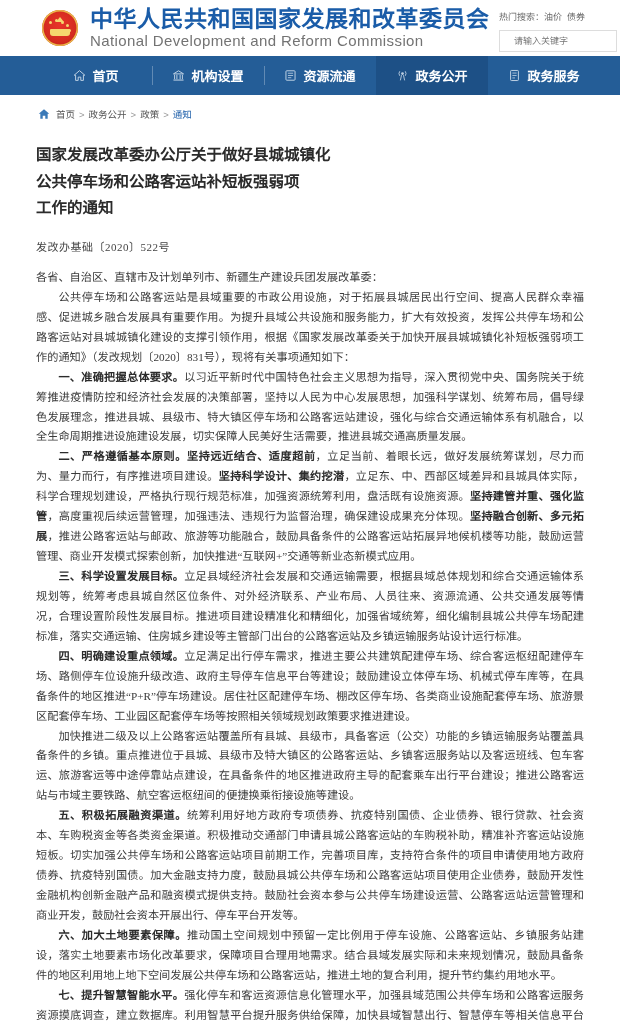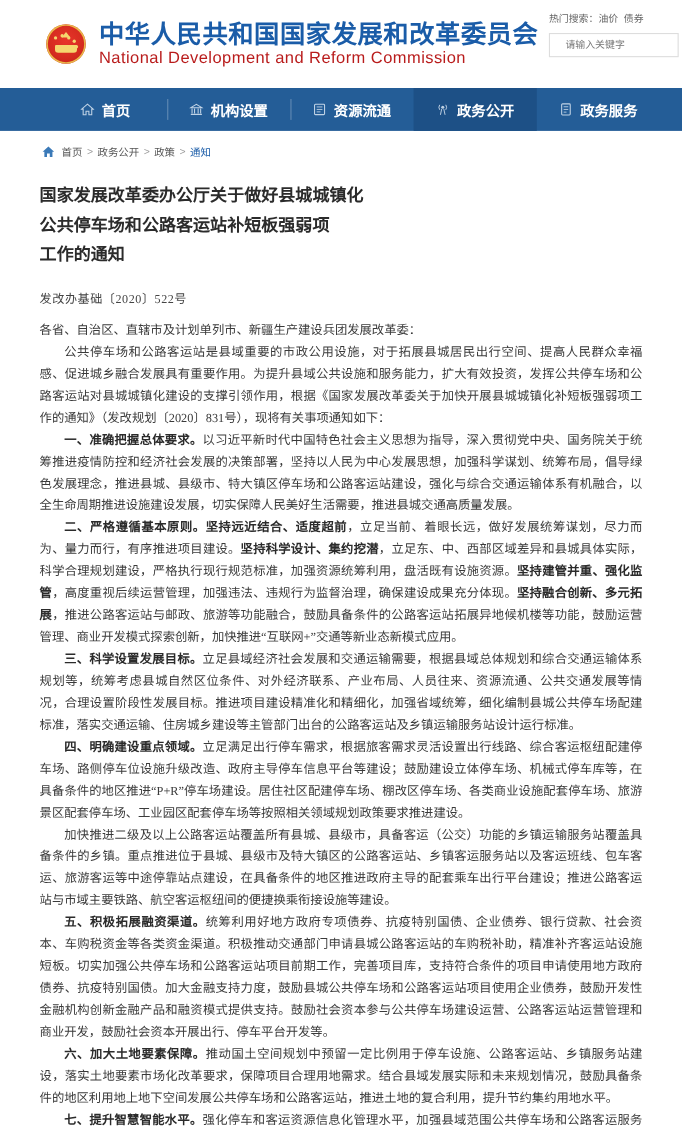--- a/index.html
+++ b/index.html
@@ -8,21 +8,21 @@
     width: 620px;
     background: #ffffff;
     font-family: "Liberation Sans", "DejaVu Sans", sans-serif;
     color: #333;
   }
   body { width: 620px; overflow-x: hidden; }
 
   
   .site-header {
     position: relative;
-    height: 80px;
+    height: 56px;
     background: #ffffff;
     display: flex;
   }
   .brand {
     display: flex;
     align-items: center;
     margin-left: 42px;
     gap: 12px;
   }
   .emblem {
@@ -67,21 +67,21 @@
   .brand-text { line-height: 1.05; }
   .brand-cn {
     font-size: 23px;
     font-weight: bold;
     color: #1a5ca8;
     letter-spacing: 0.5px;
     white-space: nowrap;
   }
   .brand-en {
     font-size: 15px;
-    color: #b91c1c;
+    color: #737373;
     letter-spacing: 0.4px;
     white-space: nowrap;
     margin-top: 2px;
   }
 
   .header-search {
     position: absolute;
     right: 15px;
     top: 10px;
     width: 130px;
@@ -316,20 +316,20 @@
   </h1>
 
   <div class="doc-number">发改办基础〔2020〕522号</div>
 
   <div class="doc-body" id="doc-body">
       <p class=""><span>各省、自治区、直辖市及计划单列市、新疆生产建设兵团发展改革委：</span></p>
       <p class="indent"><span>公共停车场和公路客运站是县域重要的市政公用设施，对于拓展县城居民出行空间、提高人民群众幸福感、促进城乡融合发展具有重要作用。为提升县域公共设施和服务能力，扩大有效投资，发挥公共停车场和公路客运站对县城城镇化建设的支撑引领作用，根据《国家发展改革委关于加快开展县城城镇化补短板强弱项工作的通知》（发改规划〔2020〕831号），现将有关事项通知如下：</span></p>
       <p class="indent"><b>一、准确把握总体要求。</b><span>以习近平新时代中国特色社会主义思想为指导，深入贯彻党中央、国务院关于统筹推进疫情防控和经济社会发展的决策部署，坚持以人民为中心发展思想，加强科学谋划、统筹布局，倡导绿色发展理念，推进县城、县级市、特大镇区停车场和公路客运站建设，强化与综合交通运输体系有机融合，以全生命周期推进设施建设发展，切实保障人民美好生活需要，推进县城交通高质量发展。</span></p>
       <p class="indent"><b>二、严格遵循基本原则。</b><b>坚持远近结合、适度超前</b><span>，立足当前、着眼长远，做好发展统筹谋划，尽力而为、量力而行，有序推进项目建设。</span><b>坚持科学设计、集约挖潜</b><span>，立足东、中、西部区域差异和县城具体实际，科学合理规划建设，严格执行现行规范标准，加强资源统筹利用，盘活既有设施资源。</span><b>坚持建管并重、强化监管</b><span>，高度重视后续运营管理，加强违法、违规行为监督治理，确保建设成果充分体现。</span><b>坚持融合创新、多元拓展</b><span>，推进公路客运站与邮政、旅游等功能融合，鼓励具备条件的公路客运站拓展异地候机楼等功能，鼓励运营管理、商业开发模式探索创新，加快推进“互联网+”交通等新业态新模式应用。</span></p>
       <p class="indent"><b>三、科学设置发展目标。</b><span>立足县域经济社会发展和交通运输需要，根据县域总体规划和综合交通运输体系规划等，统筹考虑县城自然区位条件、对外经济联系、产业布局、人员往来、资源流通、公共交通发展等情况，合理设置阶段性发展目标。推进项目建设精准化和精细化，加强省域统筹，细化编制县城公共停车场配建标准，落实交通运输、住房城乡建设等主管部门出台的公路客运站及乡镇运输服务站设计运行标准。</span></p>
-      <p class="indent"><b>四、明确建设重点领域。</b><span>立足满足出行停车需求，根据旅客需求灵活设置出行线路、综合客运枢纽配建停车场、路侧停车位设施升级改造、政府主导停车信息平台等建设；鼓励建设立体停车场、机械式停车库等，在具备条件的地区推进“P+R”停车场建设。居住社区配建停车场、棚改区停车场、各类商业设施配套停车场、旅游景区配套停车场、工业园区配套停车场等按照相关领域规划政策要求推进建设。</span></p>
+      <p class="indent"><b>四、明确建设重点领域。</b><span>立足满足出行停车需求，推进主要公共建筑配建停车场、综合客运枢纽配建停车场、路侧停车位设施升级改造、政府主导停车信息平台等建设；鼓励建设立体停车场、机械式停车库等，在具备条件的地区推进“P+R”停车场建设。居住社区配建停车场、棚改区停车场、各类商业设施配套停车场、旅游景区配套停车场、工业园区配套停车场等按照相关领域规划政策要求推进建设。</span></p>
       <p class="indent"><span>加快推进二级及以上公路客运站覆盖所有县城、县级市，具备客运（公交）功能的乡镇运输服务站覆盖具备条件的乡镇。重点推进位于县城、县级市及特大镇区的公路客运站、乡镇客运服务站以及客运班线、包车客运、旅游客运等中途停靠站点建设，在具备条件的地区推进政府主导的配套乘车出行平台建设；推进公路客运站与市域主要铁路、航空客运枢纽间的便捷换乘衔接设施等建设。</span></p>
       <p class="indent"><b>五、积极拓展融资渠道。</b><span>统筹利用好地方政府专项债券、抗疫特别国债、企业债券、银行贷款、社会资本、车购税资金等各类资金渠道。积极推动交通部门申请县城公路客运站的车购税补助，精准补齐客运站设施短板。切实加强公共停车场和公路客运站项目前期工作，完善项目库，支持符合条件的项目申请使用地方政府债券、抗疫特别国债。加大金融支持力度，鼓励县城公共停车场和公路客运站项目使用企业债券，鼓励开发性金融机构创新金融产品和融资模式提供支持。鼓励社会资本参与公共停车场建设运营、公路客运站运营管理和商业开发，鼓励社会资本开展出行、停车平台开发等。</span></p>
       <p class="indent"><b>六、加大土地要素保障。</b><span>推动国土空间规划中预留一定比例用于停车设施、公路客运站、乡镇服务站建设，落实土地要素市场化改革要求，保障项目合理用地需求。结合县域发展实际和未来规划情况，鼓励具备条件的地区利用地上地下空间发展公共停车场和公路客运站，推进土地的复合利用，提升节约集约用地水平。</span></p>
       <p class="indent"><b>七、提升智慧智能水平。</b><span>强化停车和客运资源信息化管理水平，加强县域范围公共停车场和公路客运服务资源摸底调查，建立数据库。利用智慧平台提升服务供给保障，加快县域智慧出行、智慧停车等相关信息平台建设，着重推进公共停车资源在夜间、节假日期间错时共享，根据旅客需求灵活设置出行线路，丰富服务体系，提高资源利用效率，完善全程出行链。</span></p>
     </div>
 
 </article>
 
 </body></html>

